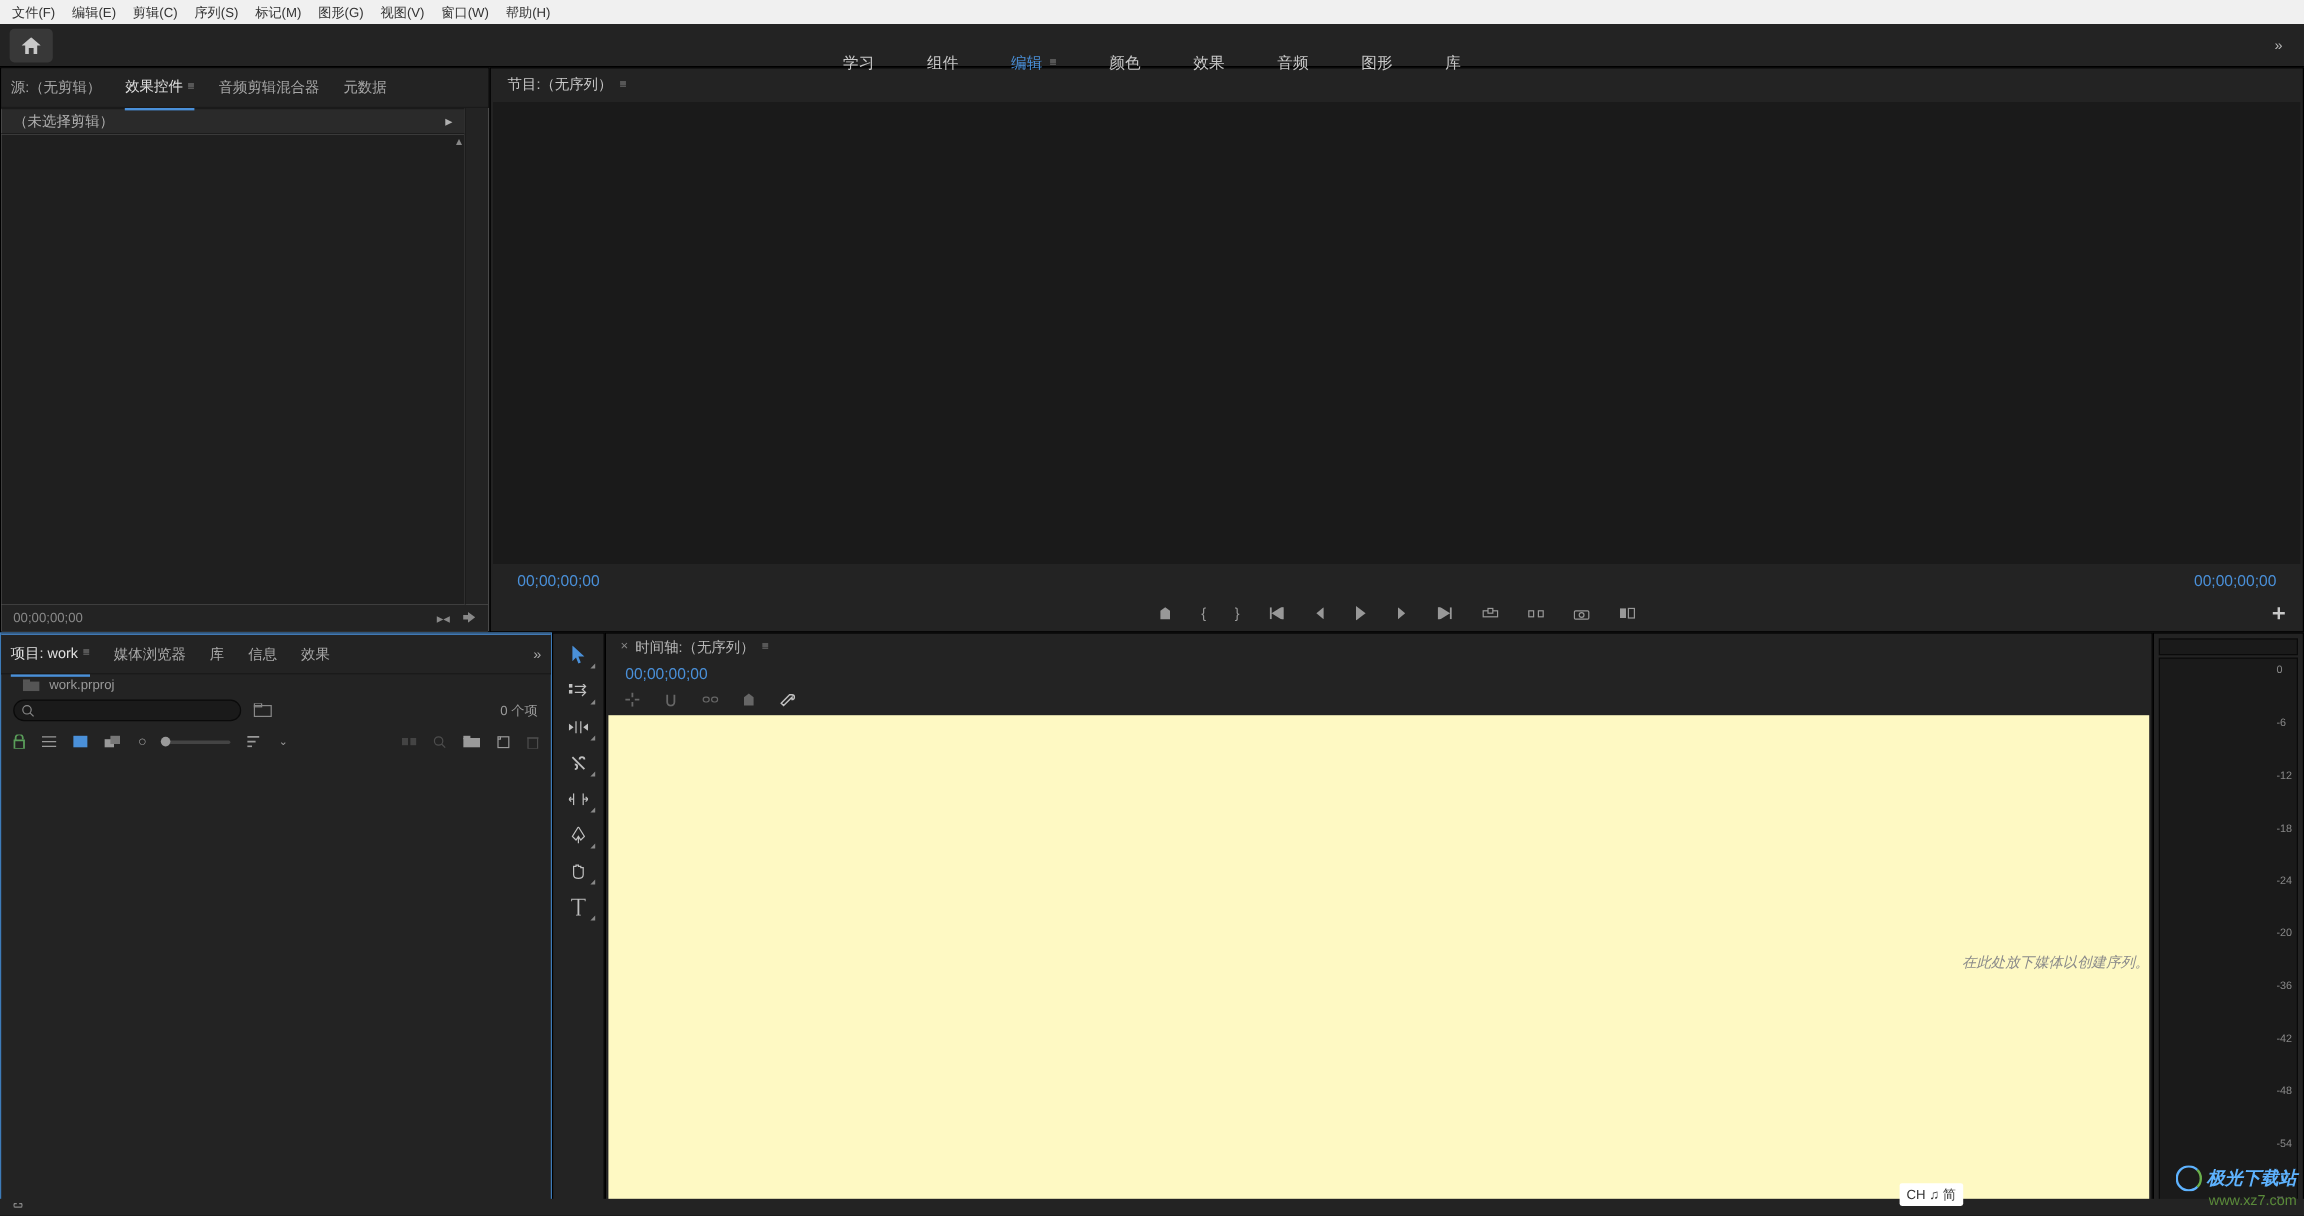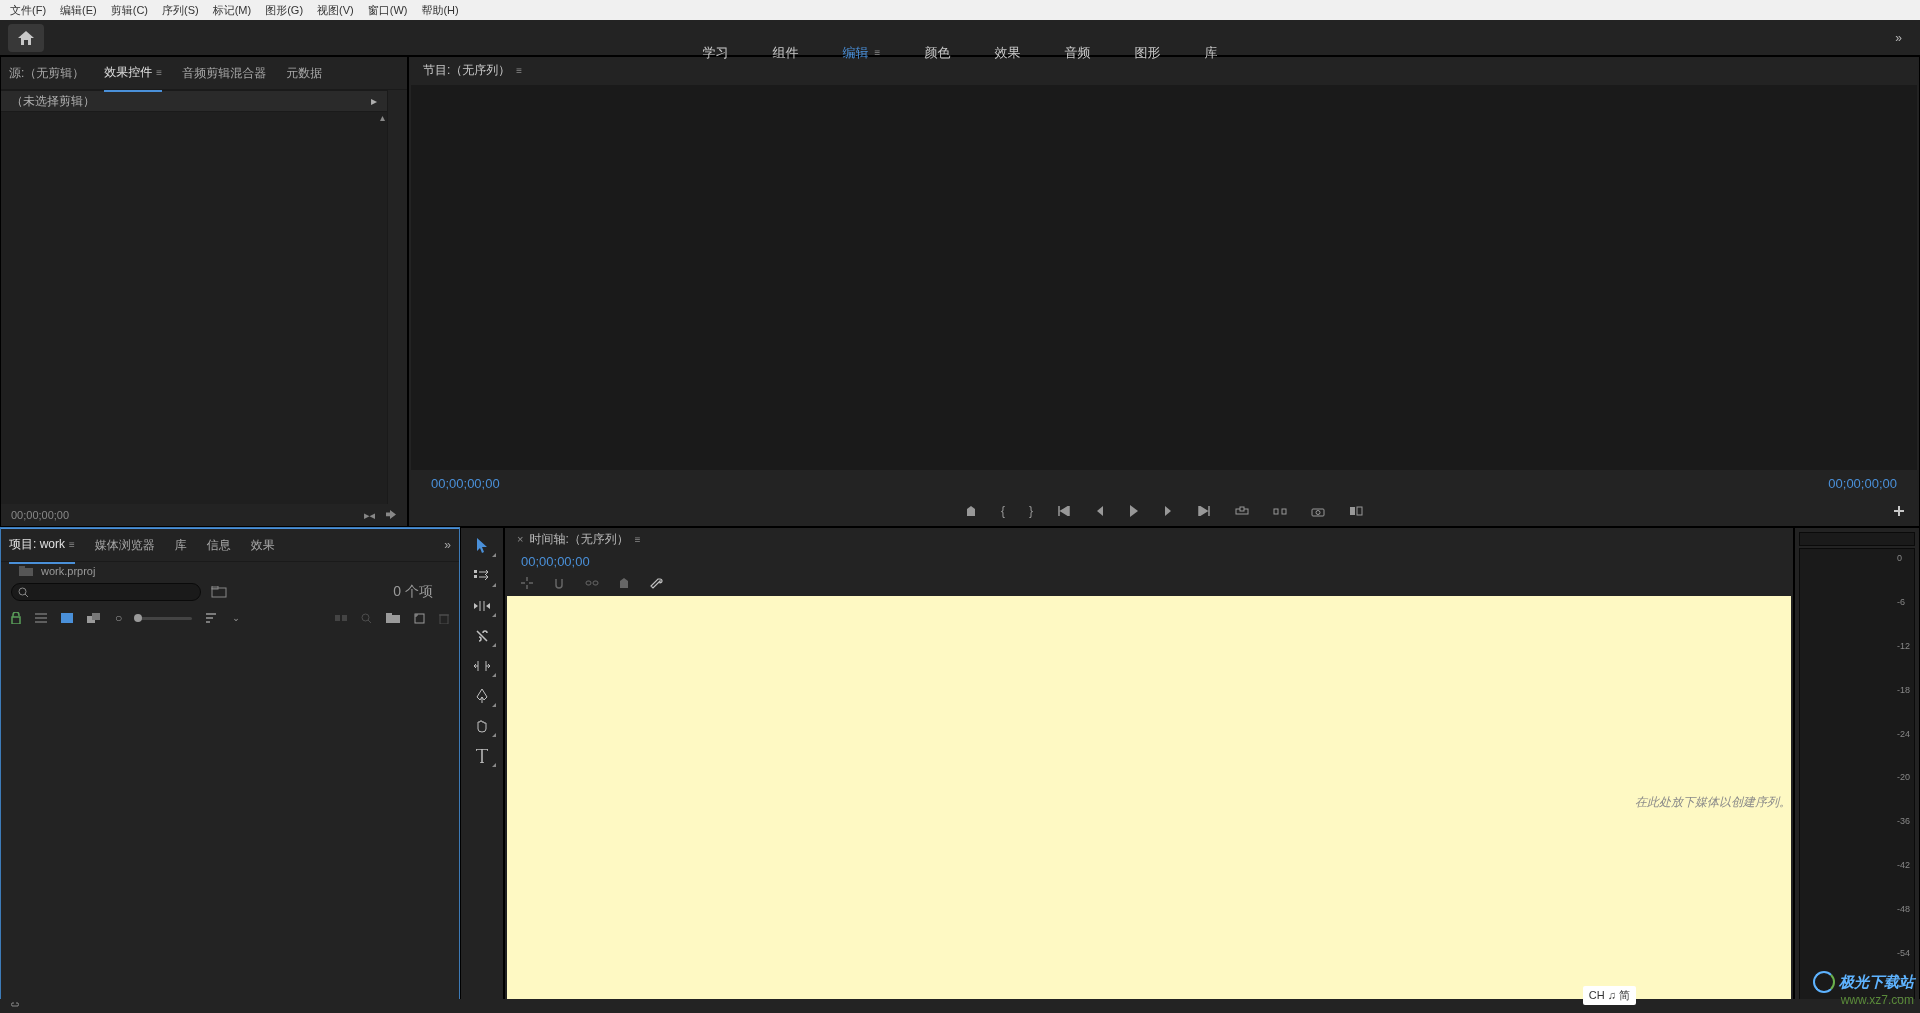--- a/index.html
+++ b/index.html
@@ -48,21 +48,21 @@
 .prog-transport { height: 30px; display: flex; align-items: center; justify-content: center; gap: 24px; color: #989898; position: relative; }
 .prog-transport .add { position: absolute; right: 14px; color: #b8b8b8; }
 
 
 .left-bottom { width: 460px; border: 1px solid #3d7bb8; }
 .left-bottom .panel-tabs { border-top: 1px solid #4a90d9; }
 .proj-sub { height: 18px; display: flex; align-items: center; padding: 0 18px; color: #9a9a9a; font-size: 11px; gap: 8px; }
 .proj-search-row { height: 24px; display: flex; align-items: center; padding: 0 10px; gap: 10px; }
 .proj-search { width: 190px; height: 18px; background: #1a1a1a; border: 1px solid #0a0a0a; border-radius: 9px; display: flex; align-items: center; padding: 0 6px; }
 .proj-search input { background: transparent; border: none; outline: none; color: #ccc; width: 150px; font-size: 11px; }
-.proj-count { margin-left: auto; color: #9a9a9a; font-size: 14px; margin-right: 16px; }
+.proj-count { margin-left: auto; color: #9a9a9a; font-size: 11px; margin-right: 1px; }
 .proj-body { flex: 1; background: #232323; margin: 4px 10px; border: 1px solid #1a1a1a; position: relative; display: flex; align-items: center; justify-content: center; }
 .proj-empty { color: #8a8a8a; font-size: 12px; }
 .cursor-arrow { position: absolute; left: 168px; top: 75px; width: 12px; height: 16px; }
 .proj-footer { height: 28px; display: flex; align-items: center; padding: 0 10px; gap: 14px; color: #9a9a9a; }
 .proj-footer .blue { color: #4a90d9; }
 .proj-footer .sliderbar { width: 56px; height: 3px; background: #444; border-radius: 2px; position: relative; }
 .proj-footer .sliderbar .knob { width: 8px; height: 8px; background: #9a9a9a; border-radius: 50%; position: absolute; left: -2px; top: -3px; }
 .proj-footer .right-group { margin-left: auto; display: flex; gap: 14px; }
 
 

